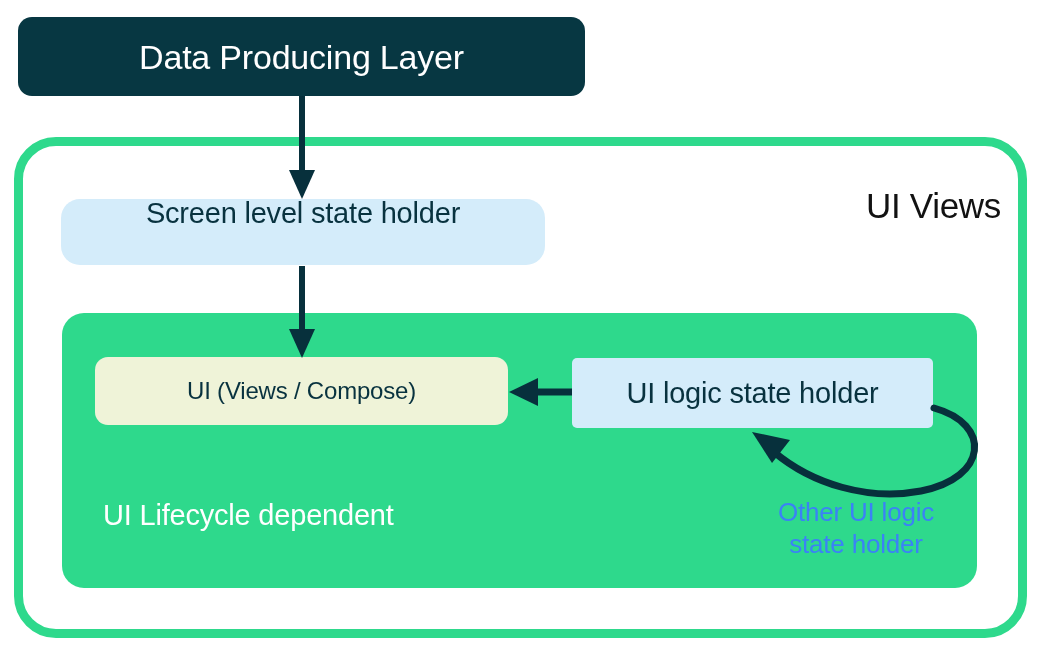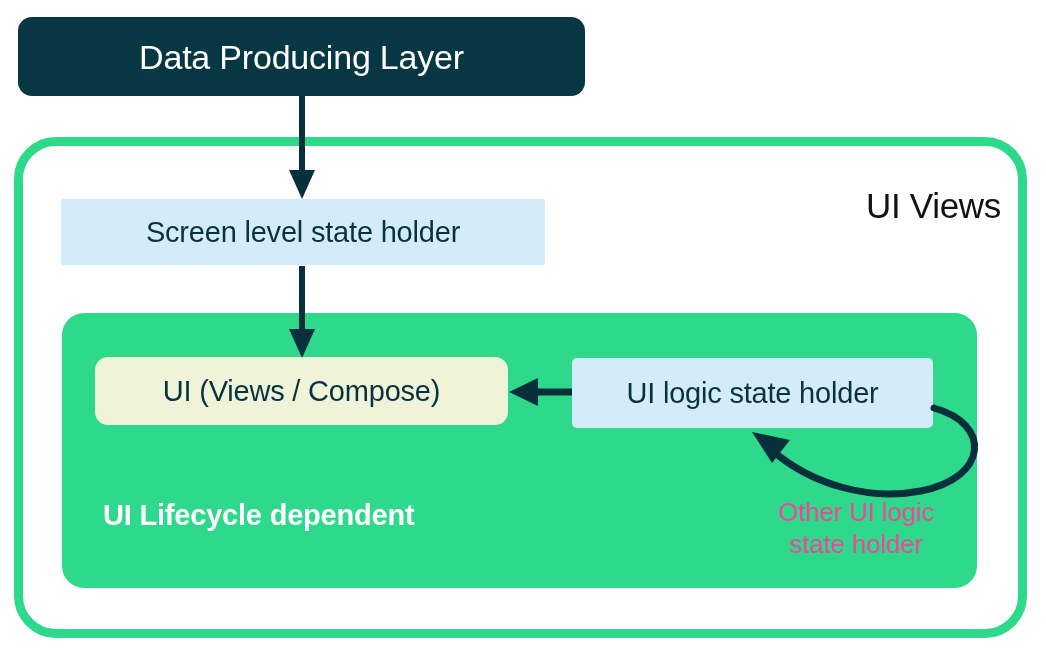--- a/index.html
+++ b/index.html
@@ -66,23 +66,23 @@
   }
 
   
   .screen-level-state-holder {
     position: absolute;
     left: 61px;
     top: 199px;
     width: 484px;
     height: 66px;
     background: #d4ecfa;
-    border-radius: 2px;
-    display: flex;
-    align-items: center;
+    border-radius: 19px;
+    display: flex;
+    align-items: flex-start;
     justify-content: center;
     box-sizing: border-box;
   }
   .screen-level-state-holder .label {
     color: #08323f;
     font-size: 29px;
     line-height: 1;
     letter-spacing: -0.2px;
     white-space: nowrap;
   }
@@ -100,40 +100,39 @@
   }
   .lifecycle-caption {
     position: absolute;
     left: 103px;
     top: 501px;
     font-size: 29px;
     color: #ffffff;
     line-height: 1;
     letter-spacing: -0.2px;
     white-space: nowrap;
-    font-weight: bold;
   }
 
   
   .ui-views-compose {
     position: absolute;
     left: 95px;
     top: 357px;
     width: 413px;
     height: 68px;
     background: #eff3d8;
     border-radius: 13px;
     display: flex;
     align-items: center;
     justify-content: center;
     box-sizing: border-box;
   }
   .ui-views-compose .label {
     color: #08323f;
-    font-size: 29px;
+    font-size: 24px;
     line-height: 1;
     letter-spacing: -0.2px;
     white-space: nowrap;
   }
 
   
   .ui-logic-state-holder {
     position: absolute;
     left: 572px;
     top: 358px;
@@ -154,21 +153,21 @@
     white-space: nowrap;
   }
 
   
   .other-holders-caption {
     position: absolute;
     left: 736px;
     top: 497px;
     width: 240px;
     text-align: center;
-    color: #ec4899;
+    color: #3b82f6;
     font-size: 26px;
     line-height: 1.22;
     letter-spacing: -0.2px;
   }
 
   
   .arrows {
     position: absolute;
     left: 0;
     top: 0;

